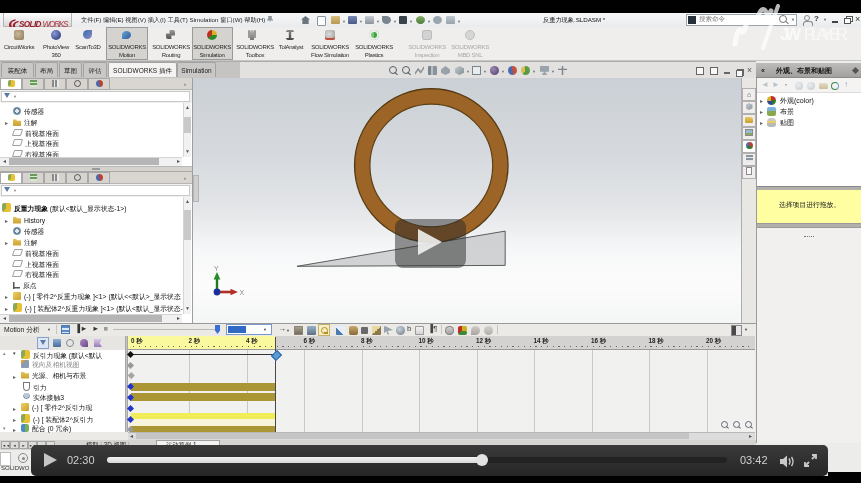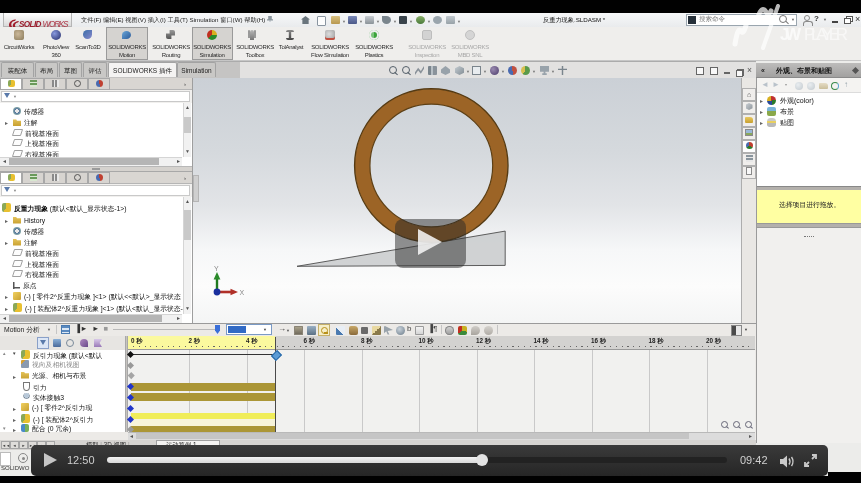--- a/index.html
+++ b/index.html
@@ -428,25 +428,25 @@
 <text x="62" y="40" font-size="17" font-weight="bold" fill="#fff" font-family="Liberation Sans" textLength="21">JW</text>
 <text x="86" y="40" font-size="17" fill="#fff" opacity="0.8" font-family="Liberation Sans" textLength="44">PLAYER</text>
 </svg>
 </div>
 
 <div class="a" style="left:395px;top:219px;width:71px;height:49px;background:rgba(40,40,40,0.5);border-radius:8px;"></div>
 <div class="a" style="left:418px;top:229px;width:0;height:0;border-left:24px solid rgba(245,245,245,0.88);border-top:13px solid transparent;border-bottom:13px solid transparent;"></div>
 
 <div class="a" style="left:31px;top:445px;width:797px;height:31px;background:linear-gradient(#3a3a3a,#262626);border-radius:5px;"></div>
 <div class="a" style="left:44px;top:453px;width:0;height:0;border-left:13.5px solid #c5c5c5;border-top:7.5px solid transparent;border-bottom:7.5px solid transparent;"></div>
-<div class="a tx" style="left:67px;top:455px;font-size:11px;color:#cfcfcf;">12:50</div>
+<div class="a tx" style="left:67px;top:455px;font-size:11px;color:#cfcfcf;">02:30</div>
 <div class="a" style="left:107px;top:457px;width:620px;height:6px;background:#222;border-radius:3px;"></div>
 <div class="a" style="left:107px;top:457px;width:375px;height:6px;background:linear-gradient(#f2f2f2,#d8d8d8);border-radius:3px;"></div>
 <div class="a" style="left:476px;top:454px;width:12px;height:12px;background:#e3e3e3;border-radius:50%;"></div>
-<div class="a tx" style="left:740px;top:455px;font-size:11px;color:#cfcfcf;">09:42</div>
+<div class="a tx" style="left:740px;top:455px;font-size:11px;color:#cfcfcf;">03:42</div>
 <div class="a" style="left:780px;top:454px;">
 <svg width="18" height="13" viewBox="0 0 18 13">
 <polygon points="0,4 3,4 7,0.5 7,12.5 3,9 0,9" fill="#c9c9c9"></polygon>
 <path d="M9 3.5 Q11 6.5 9 9.5 M11.5 2 Q14.5 6.5 11.5 11" stroke="#c9c9c9" stroke-width="1.4" fill="none"></path>
 </svg>
 </div>
 <div class="a" style="left:803px;top:453px;">
 <svg width="15" height="15" viewBox="0 0 15 15">
 <path d="M9 2 L13 2 L13 6 M2 9 L2 13 L6 13" stroke="#c9c9c9" stroke-width="1.8" fill="none"></path>
 <line x1="13" y1="2" x2="9" y2="6" stroke="#c9c9c9" stroke-width="1.8"></line>

